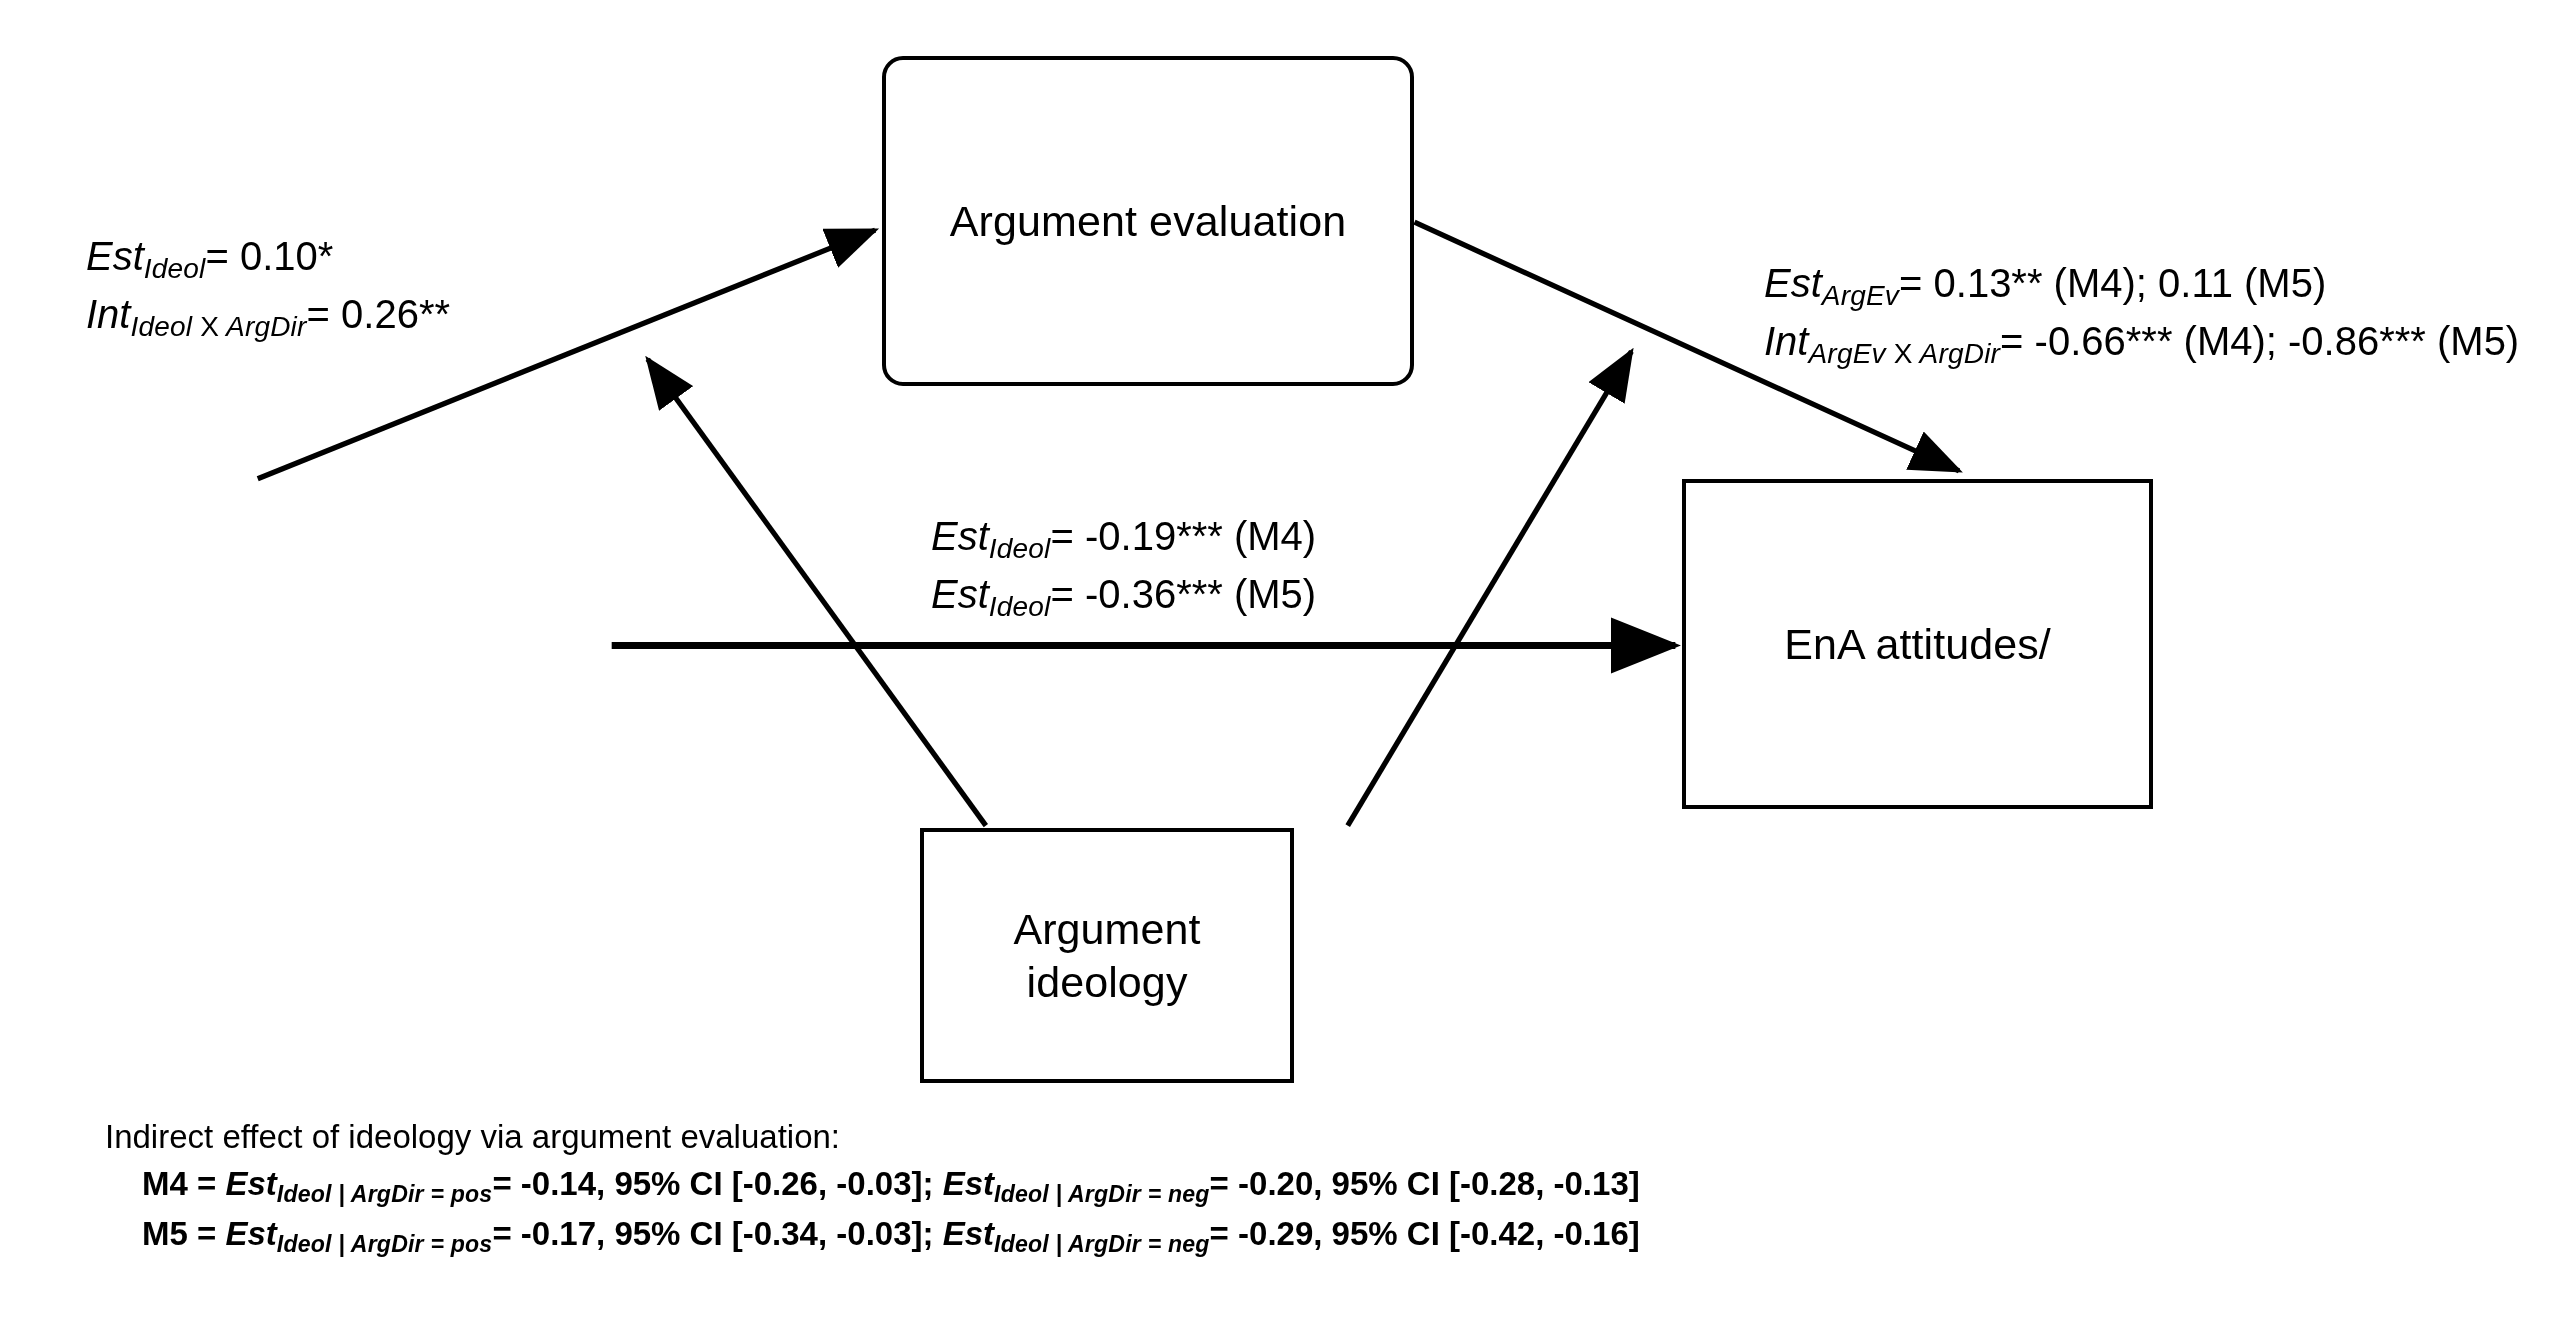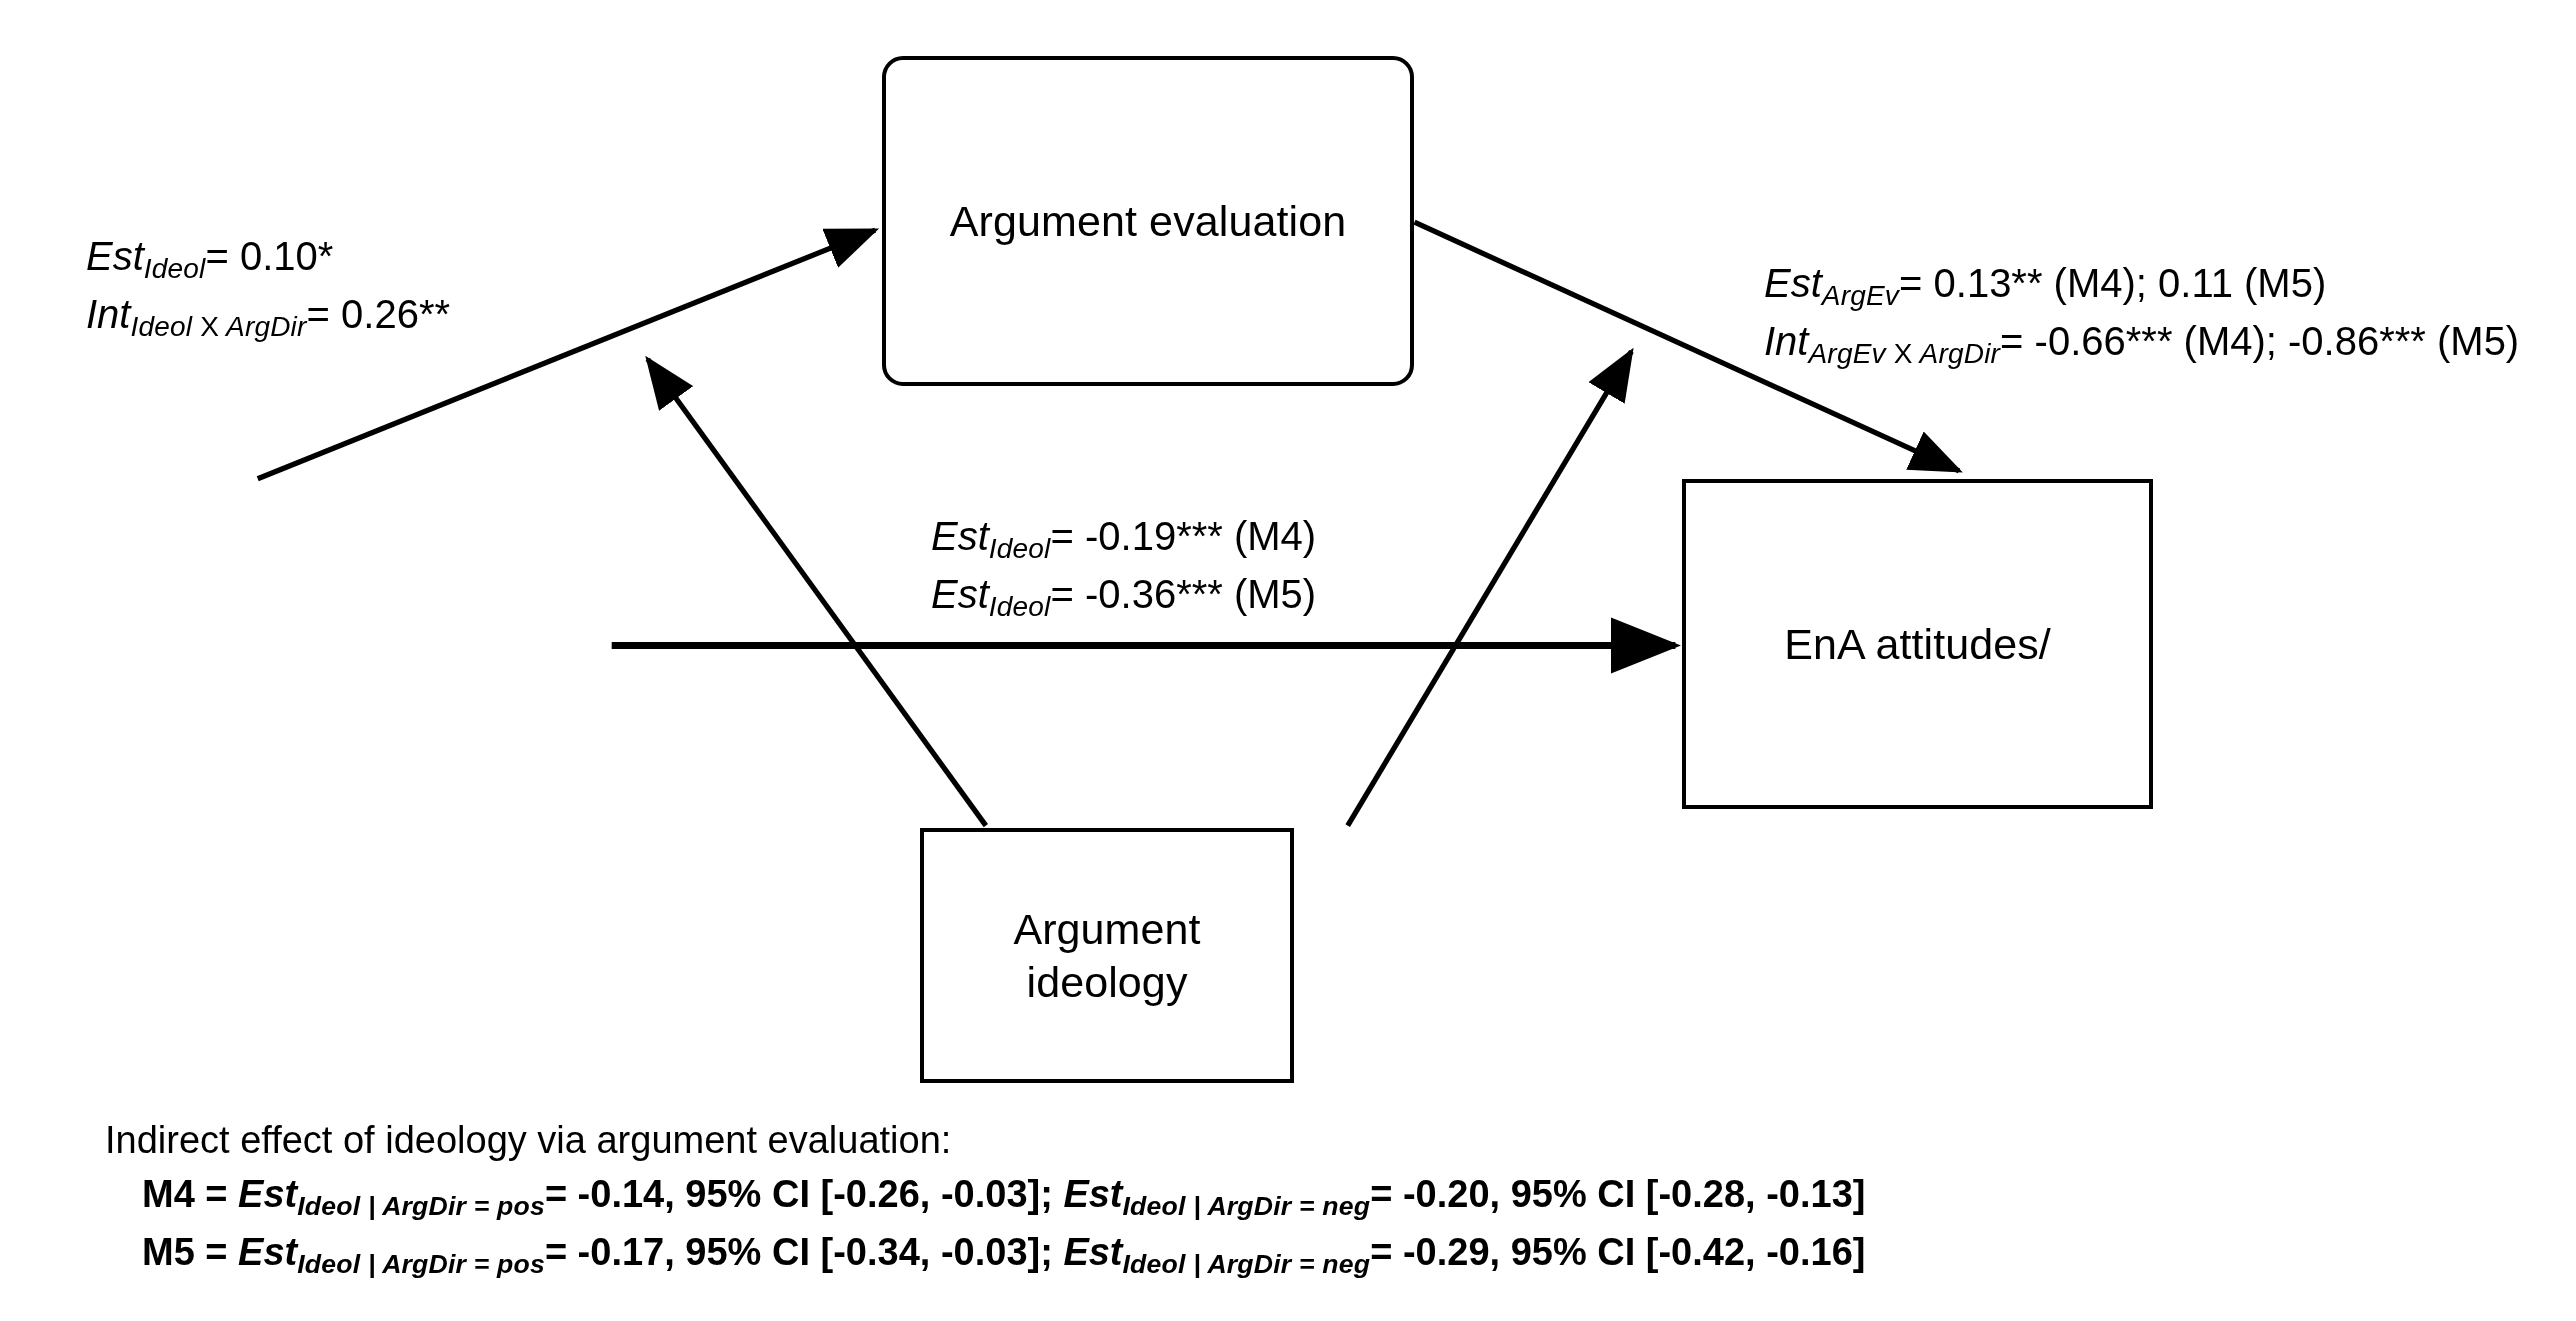--- a/index.html
+++ b/index.html
@@ -71,21 +71,21 @@
 
   #coef-a   { left: 86px;   top: 230px; }
   #coef-b   { left: 1764px; top: 230px; margin-top: 27px; }
   #coef-c   { left: 931px; top: 510px; }
 
   
   #footnote {
     position: absolute;
     left: 105px;
     top: 1114px;
-    font-size: 38px;
+    font-size: 33px;
     line-height: 1.42;
     z-index: 4;
   }
   #footnote .fline { display: block; white-space: nowrap; }
   #footnote .indent { padding-left: 37px; font-weight: bold; }
 </style>
 </head>
 <body>
 
 <div id="canvas">

